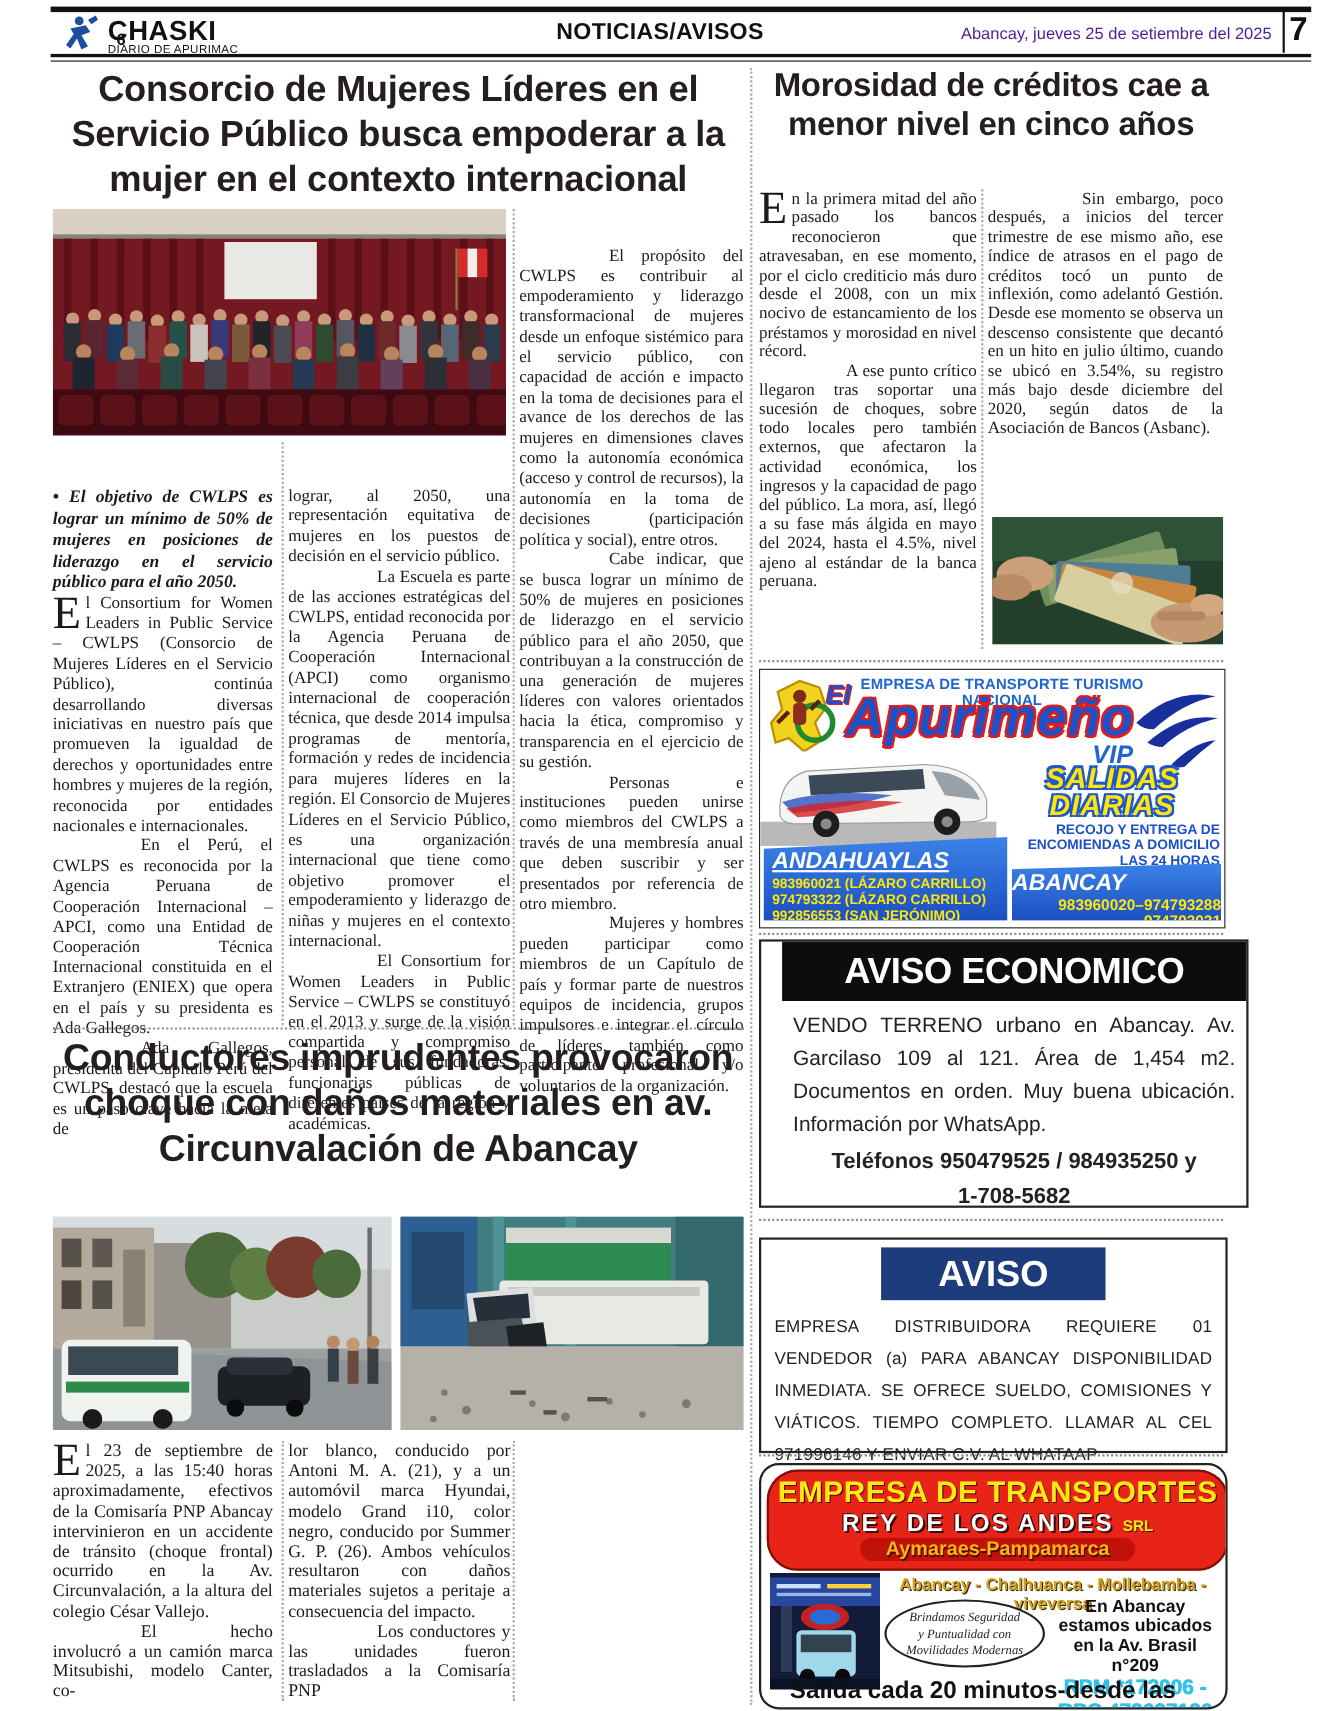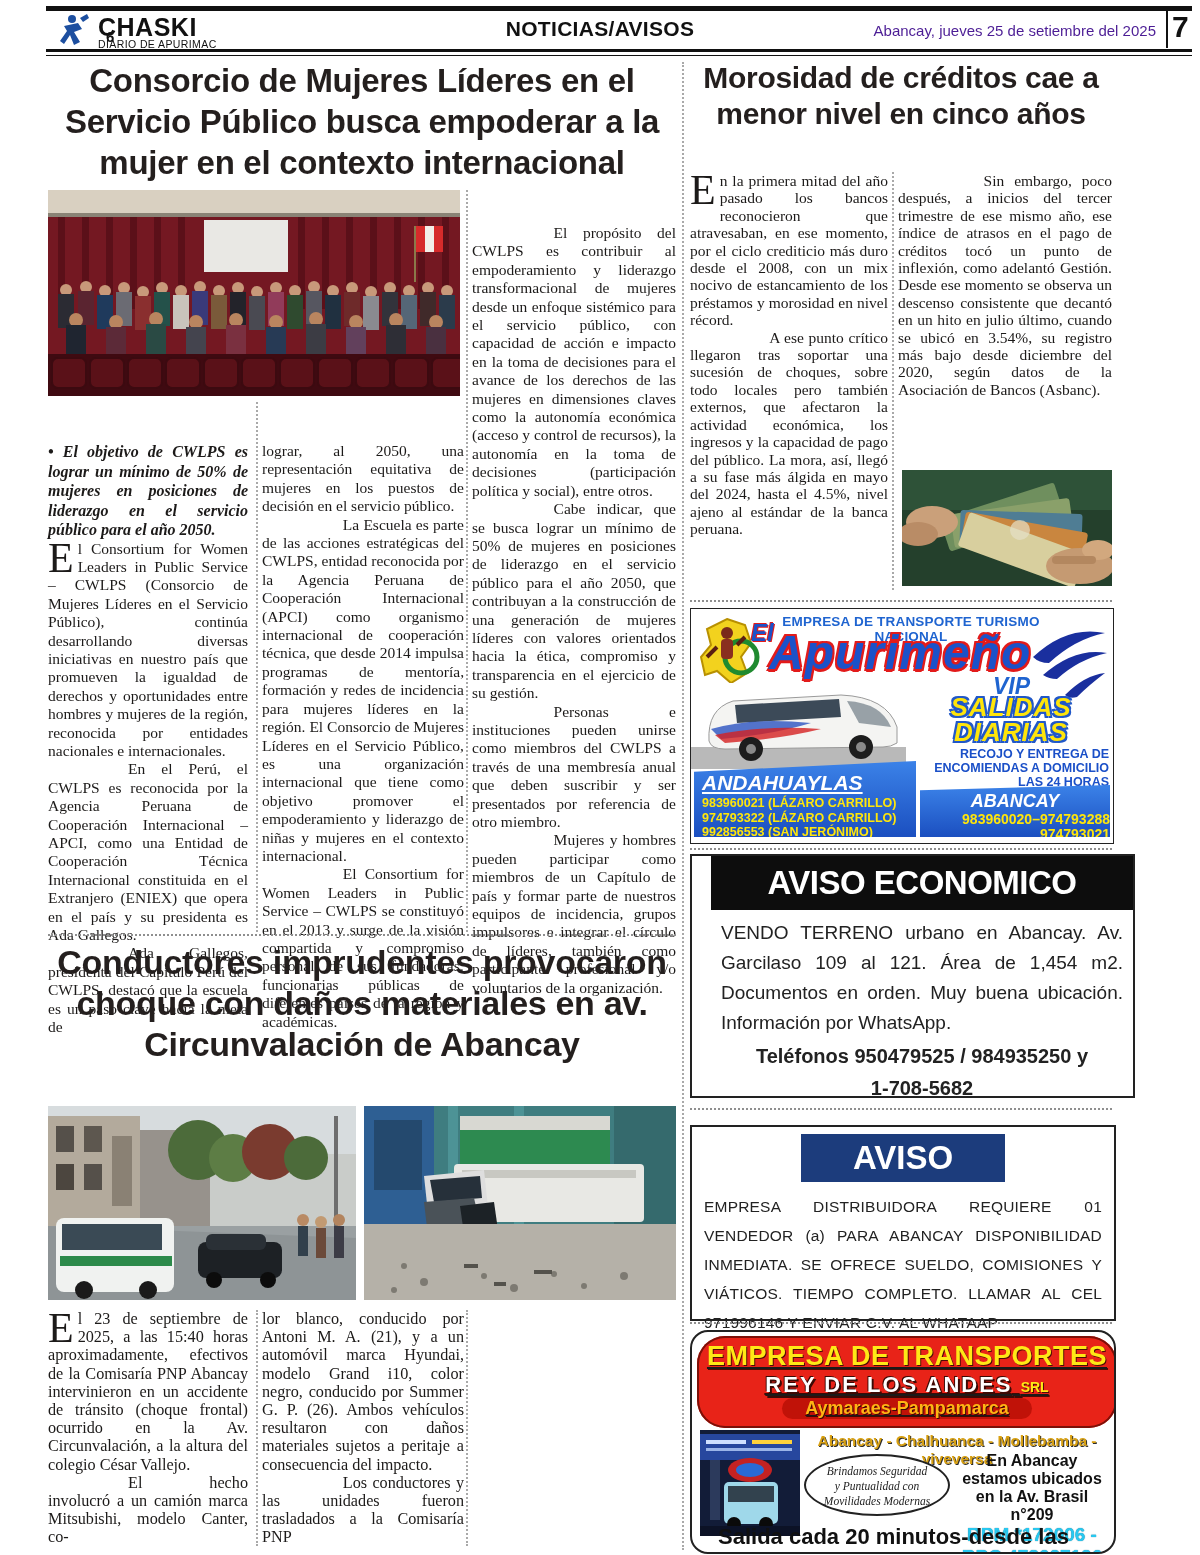--- a/index.html
+++ b/index.html
@@ -53,42 +53,42 @@
            font-size:23px;color:#1f64d0;}
   .apu-salidas{position:absolute;left:225px;top:86px;width:190px;text-align:center;font-family:"Liberation Sans",sans-serif;
                font-weight:bold;font-style:italic;font-size:26px;line-height:25px;color:#ffe50a;letter-spacing:1px;
                text-shadow:-2px -2px 0 #2158c8,2px -2px 0 #2158c8,-2px 2px 0 #2158c8,2px 2px 0 #2158c8;}
   .apu-encom{position:absolute;left:218px;top:138px;width:200px;text-align:right;font-family:"Liberation Sans",sans-serif;
              font-weight:bold;font-size:12.5px;line-height:14px;color:#1b50c8;}
   .apu-box{position:absolute;background:linear-gradient(#3b82e8,#1b4fc0);color:#fff;font-family:"Liberation Sans",sans-serif;}
   .apu-box-l{left:3px;top:152px;width:222px;height:76px;clip-path:polygon(0 14%,100% 0,100% 100%,0 100%);padding-top:0;}
   .apu-box-r{left:229px;top:176px;width:190px;height:52px;clip-path:polygon(0 10%,100% 0,100% 100%,0 100%);}
   .apu-city{font-weight:bold;font-style:italic;font-size:21px;text-decoration:underline;padding:10px 0 1px 8px;}
-  .apu-city-r{font-weight:bold;font-style:italic;font-size:18px;text-align:center;padding-top:6px;}
+  .apu-city-r{font-weight:bold;font-style:italic;font-size:21px;padding-top:6px;}
   .apu-ph{font-weight:bold;font-size:12.5px;line-height:14.5px;color:#ffe60a;padding-left:8px;}
   .apu-ph-r{font-weight:bold;font-size:14px;line-height:15px;color:#ffe60a;text-align:right;}
 
   
   .ad-econ{left:690px;top:854px;width:422px;height:240px;border:2px solid #222;background:#fff;padding-left:19px;}
   .econ-head{height:54px;background:#0d0d0d;color:#fff;display:flex;align-items:center;justify-content:center;
              font-family:"Liberation Sans",sans-serif;font-weight:bold;font-size:33px;letter-spacing:-.5px;}
   .econ-body{padding:8px 10px 0 10px;font-family:"Liberation Sans",sans-serif;font-size:19px;line-height:30px;text-align:justify;color:#222;}
   .econ-tel{margin-top:2px;font-family:"Liberation Sans",sans-serif;font-weight:bold;font-size:20px;line-height:32px;text-align:center;color:#222;}
 
   
   .ad-aviso{left:690px;top:1125px;width:422px;height:192px;border:2px solid #222;background:#fff;}
   .aviso-head{margin:7px auto 0 auto;width:204px;height:48px;background:#1c3c7c;color:#fff;display:flex;align-items:center;
               justify-content:center;font-family:"Liberation Sans",sans-serif;font-weight:bold;font-size:33px;}
   .aviso-body{padding:10px 12px 0 12px;font-family:"Liberation Sans",sans-serif;font-size:15.5px;line-height:29px;
               text-align:justify;color:#222;letter-spacing:.2px;}
 
   
   .ad-rey{left:690px;top:1330px;width:422px;height:220px;border:2px solid #222;border-radius:18px;background:#fff;overflow:hidden;}
   .rey-banner{position:absolute;left:5px;top:4px;width:420px;height:92px;background:#e82318;border-radius:28px;
-              box-shadow:0 0 0 2px #7d1008 inset;text-decoration:underline;}
+              box-shadow:0 0 0 2px #7d1008 inset;}
   .rey-l1{margin-top:5px;text-align:center;font-family:"Liberation Sans",sans-serif;font-weight:bold;font-size:27px;
           color:#ffe816;letter-spacing:.5px;text-shadow:1px 1px 0 #4d0a05;}
   .rey-l2{text-align:center;font-family:"Liberation Sans",sans-serif;font-weight:bold;font-size:22px;color:#fff;
           letter-spacing:2px;text-shadow:-1px -1px 0 #3c0a05,2px 2px 0 #3c0a05;}
   .rey-srl{font-size:14px;color:#ffe816;letter-spacing:0;text-shadow:1px 1px 0 #4d0a05;}
   .rey-l3{margin:0 auto;width:250px;text-align:center;font-family:"Liberation Sans",sans-serif;font-weight:bold;font-size:18px;
           color:#ffb414;background:#c01208;border-radius:12px;text-shadow:1px 1px 0 #3c0a05;}
   .rey-routes{position:absolute;left:112px;top:100px;width:306px;text-align:center;font-family:"Liberation Sans",sans-serif;
               font-weight:bold;font-size:15.5px;color:#d8a012;text-shadow:1px 1px 0 #2c2c2c;}
   .rey-oval{position:absolute;left:112px;top:122px;width:146px;height:62px;border:2px solid #222;border-radius:50%;

